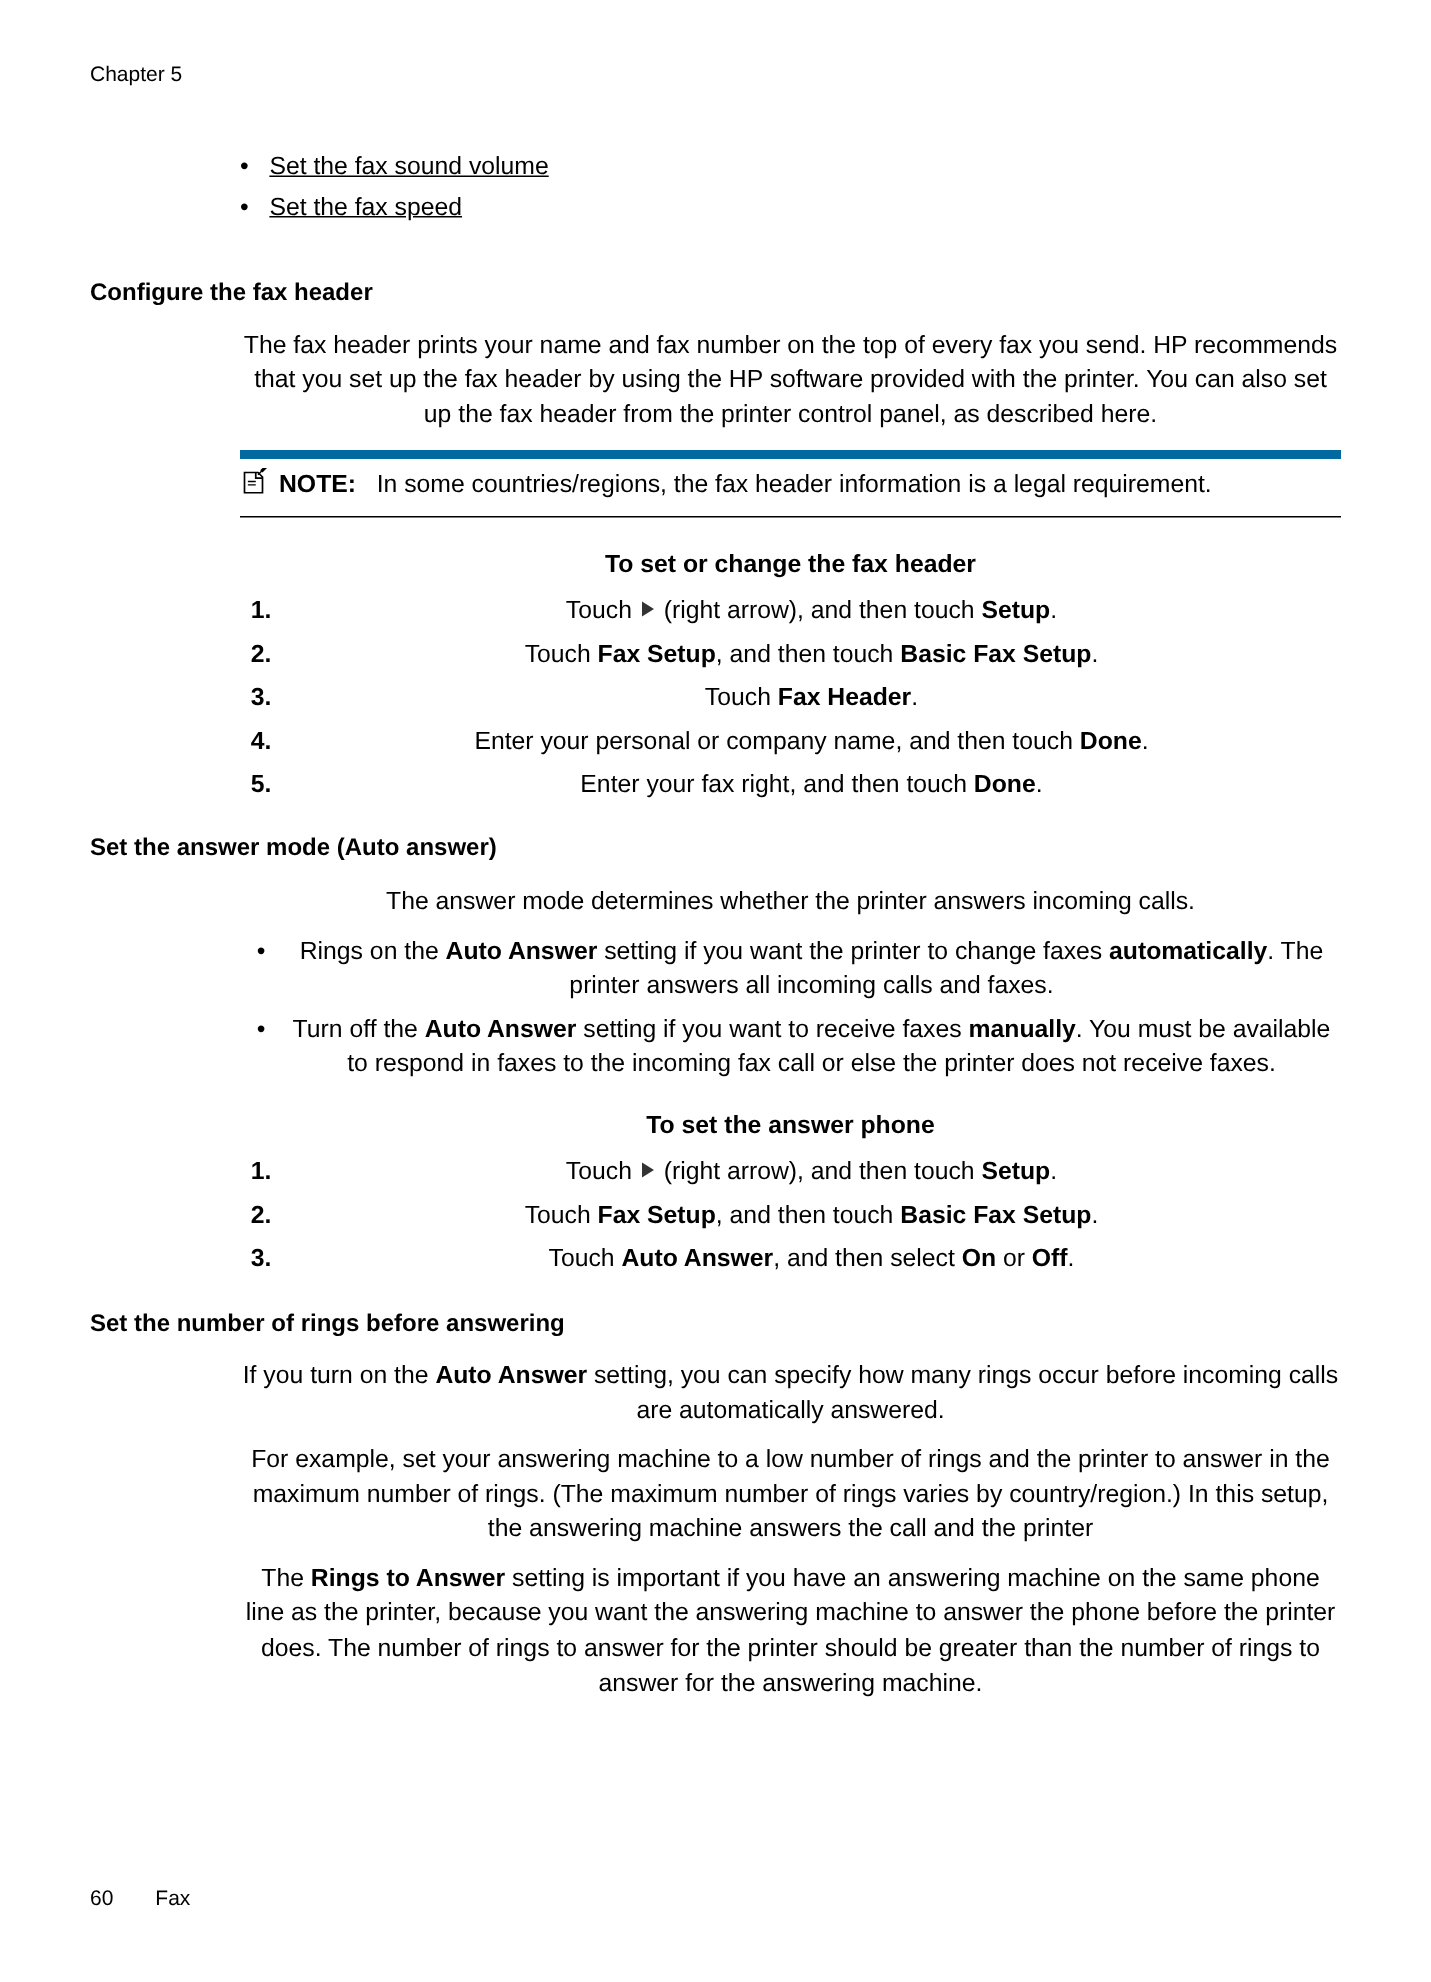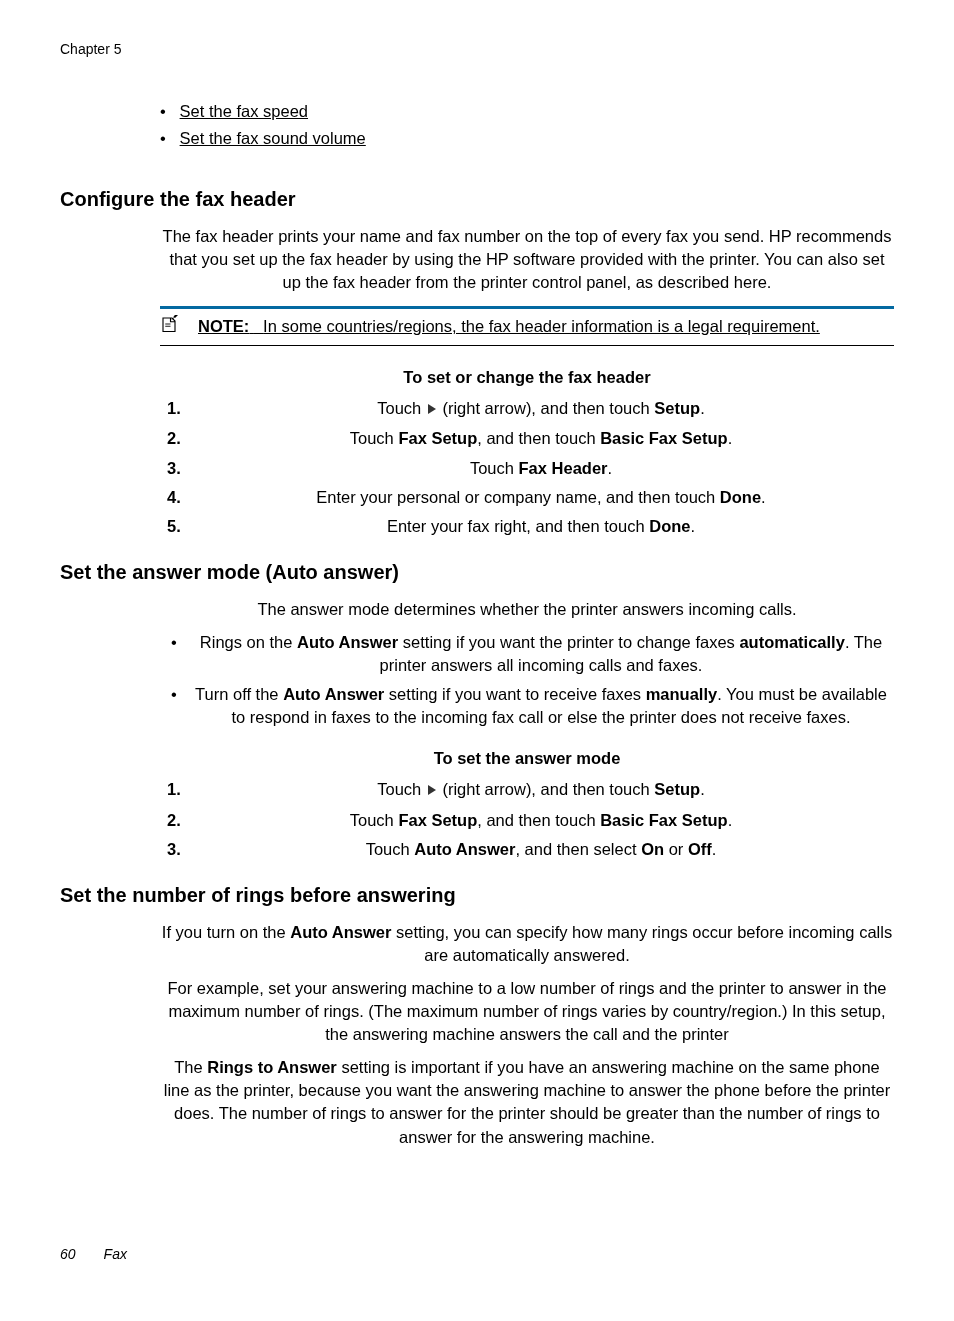--- a/index.html
+++ b/index.html
@@ -31,41 +31,40 @@
     }
     .bullet {
       display: inline-block;
       width: 15px;
     }
     .link {
       text-decoration: underline;
       color: #000;
     }
     h2 {
-      font-size: 20px;
+      font-size: 16px;
       font-weight: bold;
       margin-bottom: 12px;
       margin-top: 20px;
     }
     .section-body {
       margin-left: 100px;
       text-align: center;
     }
     .para {
       margin-bottom: 10px;
     }
     .note-box {
-      border-top: 3px solid #0369a1;
+      border-top: 6px solid #0369a1;
       border-bottom: 1px solid #000;
       padding: 6px 0;
       margin: 12px 0 20px 0;
       display: flex;
       align-items: flex-start;
-      gap: 20px;
-      text-decoration: underline;
+      gap: 8px;
     }
     .note-icon {
       display: inline-block;
       flex-shrink: 0;
     }
     .note-icon svg {
       width: 18px;
       height: 18px;
     }
     .note-text .note-label {
@@ -100,44 +99,43 @@
     .arrow-icon {
       display: inline-block;
       vertical-align: middle;
     }
     .arrow-icon svg {
       width: 12px;
       height: 12px;
     }
     .footer {
       position: absolute;
-      bottom: 56px;
+      bottom: 45px;
       left: 60px;
       font-size: 14px;
       display: flex;
       gap: 28px;
-      font-style: italic;
     }
     .bold {
       font-weight: bold;
     }
   </style>
 </head>
 <body>
 
 <div class="chapter-header">Chapter 5</div>
 
 <div class="top-links">
   <div class="bullet-item">
     <span class="bullet">•</span>
-    <span class="link">Set the fax speed</span>
+    <span class="link">Set the fax sound volume</span>
   </div>
   <div class="bullet-item">
     <span class="bullet">•</span>
-    <span class="link">Set the fax sound volume</span>
+    <span class="link">Set the fax speed</span>
   </div>
 </div>
 
 <h2>Configure the fax header</h2>
 <div class="section-body">
   <p class="para">The fax header prints your name and fax number on the top of every fax you send. HP recommends that you set up the fax header by using the HP software provided with the printer. You can also set up the fax header from the printer control panel, as described here.</p>
 
   <div class="note-box">
     <span class="note-icon">
       <svg viewBox="0 0 24 24">
@@ -203,21 +201,21 @@
     </div>
   </div>
 
   <div class="unordered-item">
     <div class="unordered-bullet">•</div>
     <div class="unordered-text">
       <span>Turn off the </span><span class="bold">Auto Answer</span><span> setting if you want to receive faxes </span><span class="bold">manually</span><span>. You must be available to respond in faxes to the incoming fax call or else the printer does not receive faxes.</span>
     </div>
   </div>
 
-  <div class="sub-heading">To set the answer mode</div>
+  <div class="sub-heading">To set the answer phone</div>
 
   <div class="ordered-item">
     <div class="ordered-num">1.</div>
     <div class="ordered-text">
       <span>Touch </span><span class="arrow-icon"><svg viewBox="0 0 12 12">
             <path d="M2 1 L10 6 L2 11 Z" fill="#333"></path>
           </svg></span><span> (right arrow), and then touch </span><span class="bold">Setup</span><span>.</span>
     </div>
   </div>
 

